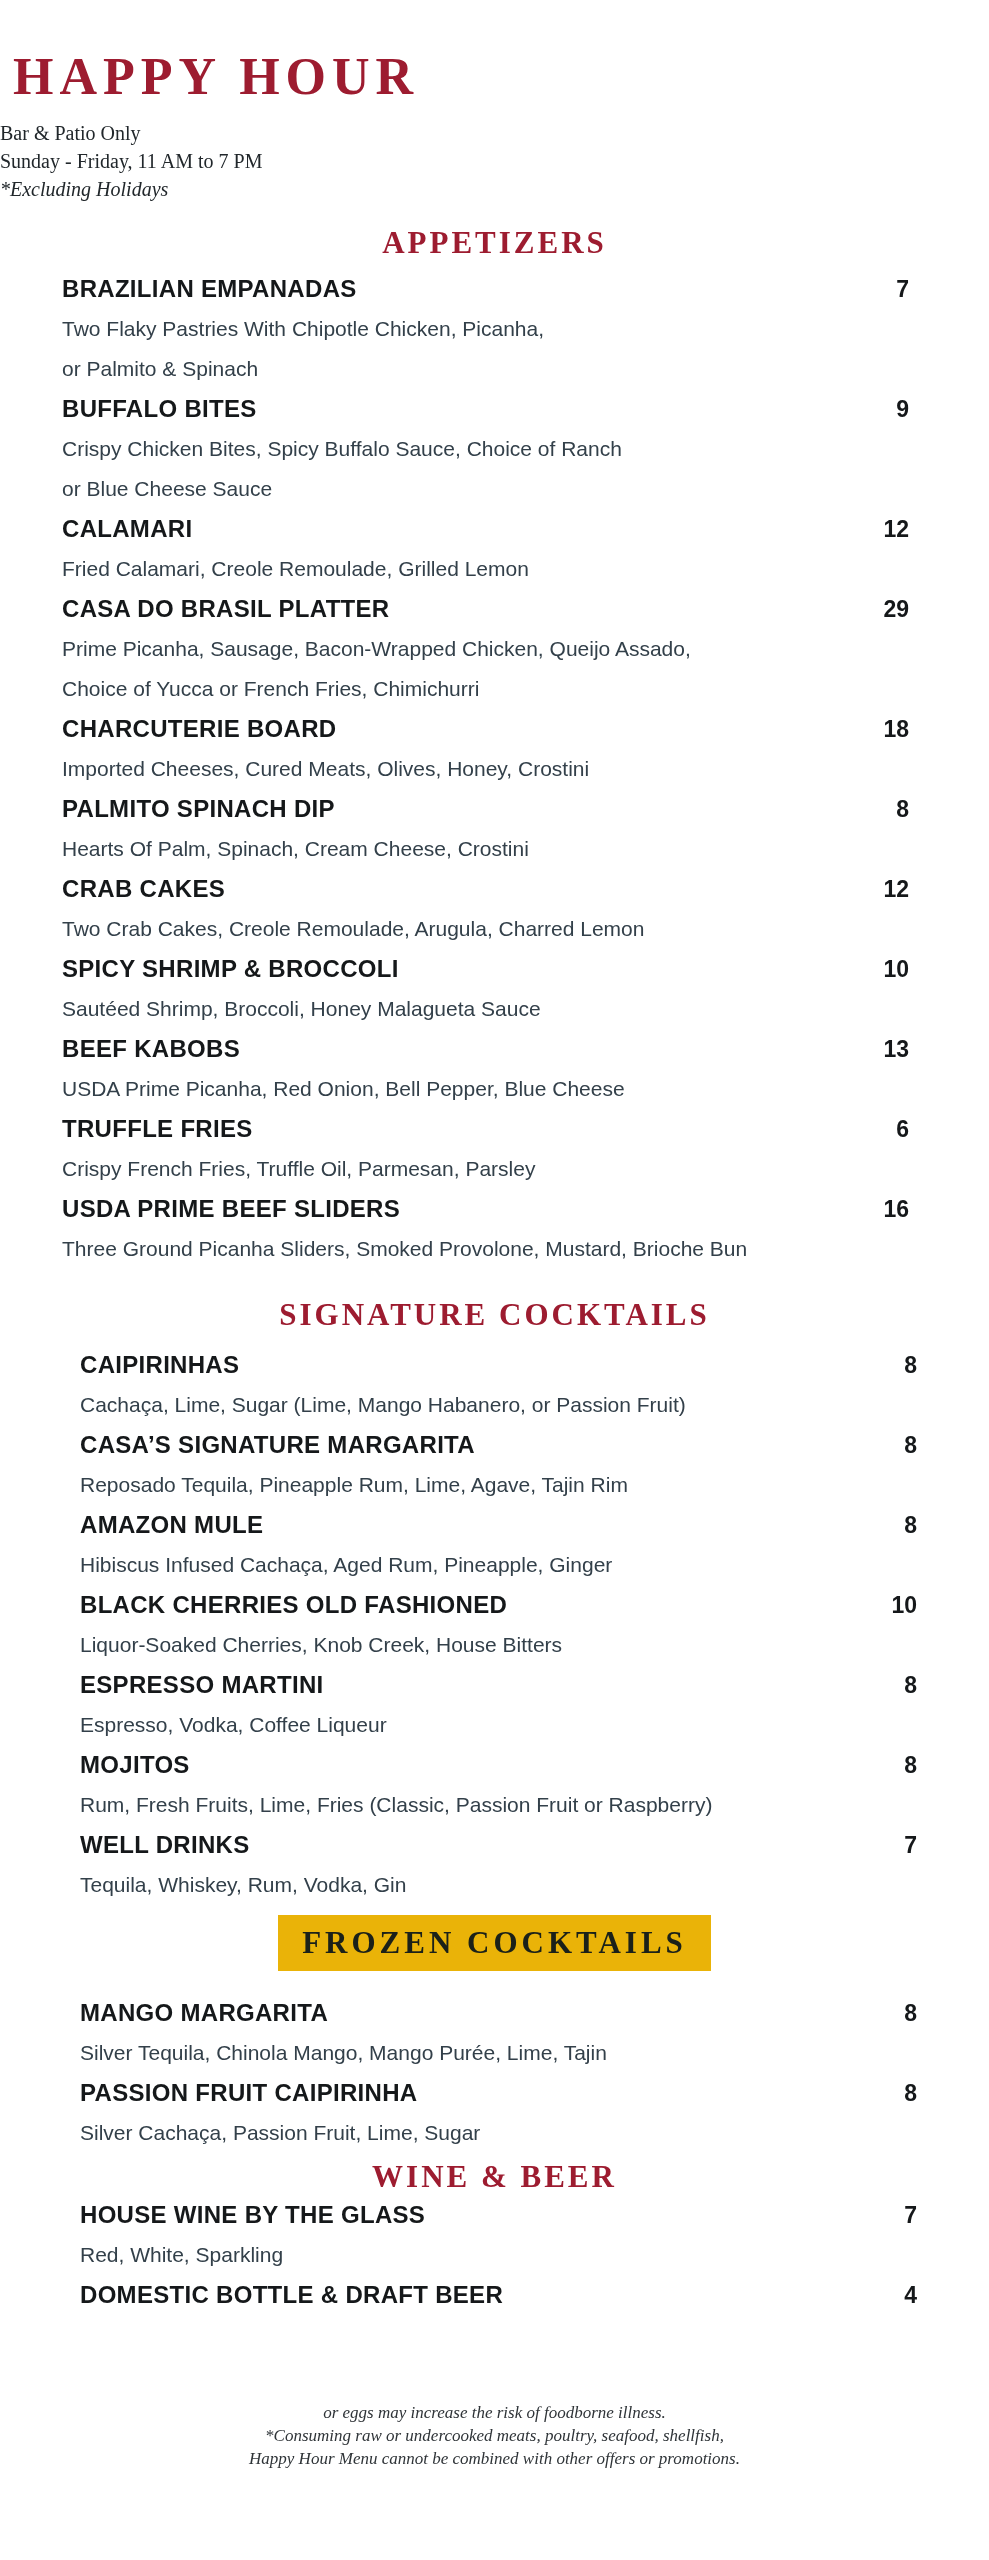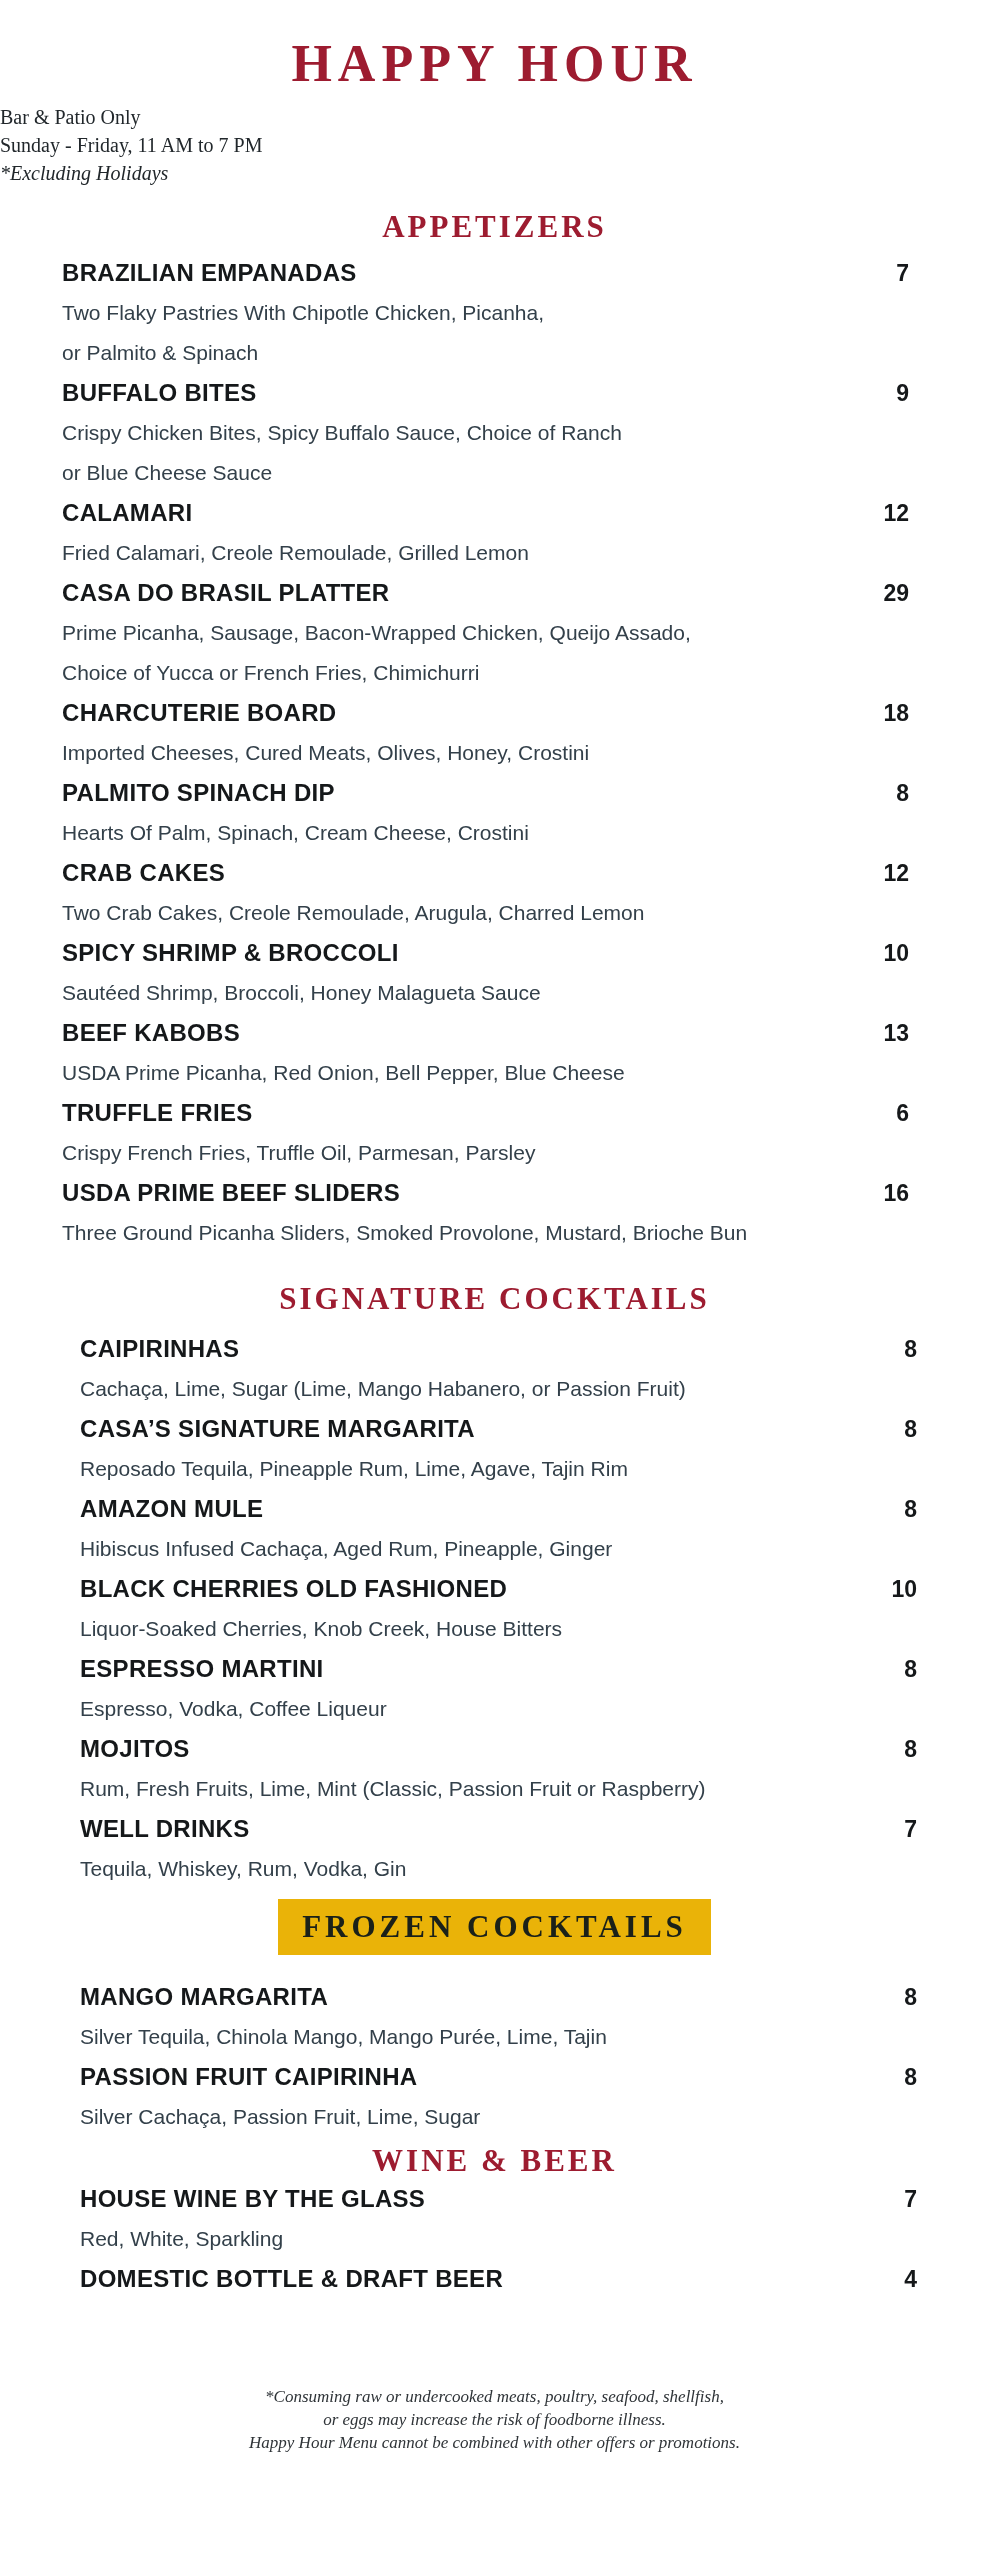--- a/index.html
+++ b/index.html
@@ -1,21 +1,21 @@
 <!DOCTYPE html>
 <html><head>
 <meta charset="utf-8">
 <style>
   html,body{margin:0;padding:0;}
   body{
     width:989px;height:2560px;background:#ffffff;overflow:hidden;
     font-family:"Liberation Sans", sans-serif;
   }
   .main-title{
-    margin:0;padding-top:34px;text-align:center;
+    margin:13px;padding-top:34px;
     font-family:"Liberation Serif", serif;font-weight:700;
     font-size:52px;letter-spacing:6px;color:#9d1c30;
   }
   .subtitle{
     margin-top:10px;
     font-family:"Liberation Serif", serif;
     font-size:20px;line-height:28px;color:#21272b;
   }
   .subtitle .italic{font-style:italic;}
   .section-header-row{text-align:center;text-decoration:underline;}
@@ -193,21 +193,21 @@
       <span class="item-price">8</span>
     </div>
     <div class="item-desc">Espresso, Vodka, Coffee Liqueur</div>
   </div>
 
   <div class="item">
     <div class="row">
       <span class="item-name">MOJITOS</span>
       <span class="item-price">8</span>
     </div>
-    <div class="item-desc">Rum, Fresh Fruits, Lime, Mint (Classic, Passion Fruit or Raspberry)</div>
+    <div class="item-desc">Rum, Fresh Fruits, Lime, Fries (Classic, Passion Fruit or Raspberry)</div>
   </div>
 
   <div class="item">
     <div class="row">
       <span class="item-name">WELL DRINKS</span>
       <span class="item-price">7</span>
     </div>
     <div class="item-desc">Tequila, Whiskey, Rum, Vodka, Gin</div>
   </div>
 </div>
@@ -254,17 +254,17 @@
       <span class="item-name">DOMESTIC BOTTLE &amp; DRAFT BEER</span>
       <span class="item-price">4</span>
     </div>
 
   </div>
 </div>
   </section>
 </div>
 
   <div class="footer">
+    <div>or eggs may increase the risk of foodborne illness.</div>
     <div>*Consuming raw or undercooked meats, poultry, seafood, shellfish,</div>
-    <div>or eggs may increase the risk of foodborne illness.</div>
     <div>Happy Hour Menu cannot be combined with other offers or promotions.</div>
   </div>
 </div>
 
 </body></html>

